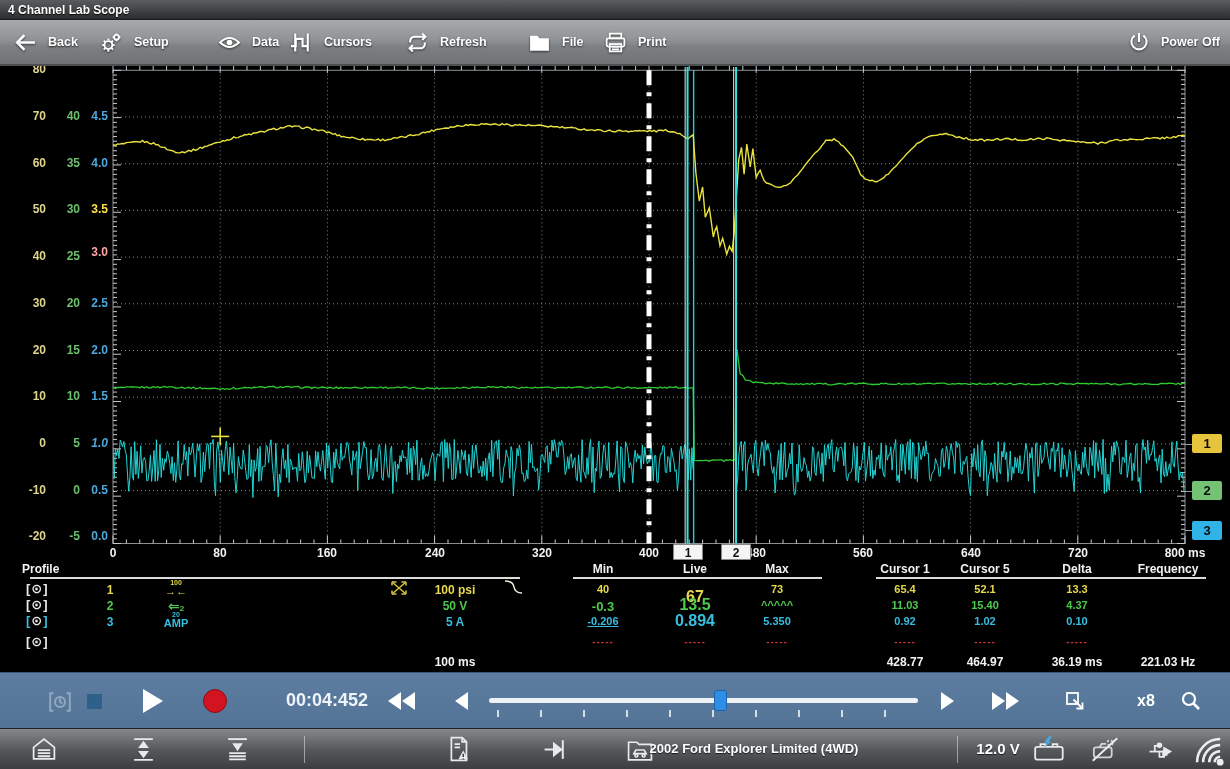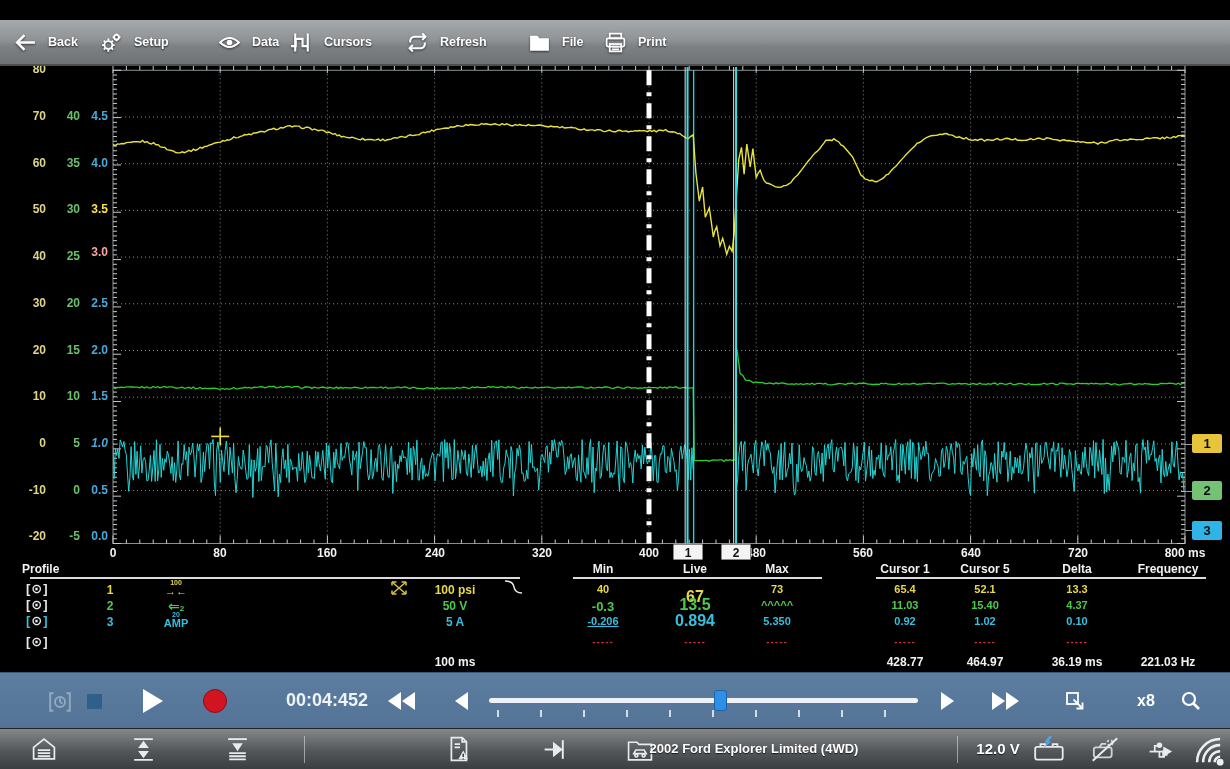--- a/index.html
+++ b/index.html
@@ -44,20 +44,23 @@
   
   .statusbar{position:absolute;left:0;top:728px;width:1230px;height:41px;background:linear-gradient(180deg,#85888b,#54575a 55%,#3b3e41);border-top:1px solid #222;box-sizing:border-box;}
   .sb{position:absolute;cursor:pointer;}
   .sbdiv{position:absolute;top:7px;width:1px;height:27px;background:rgba(225,228,231,.55);}
   .sbtext{position:absolute;color:#fff;font-weight:bold;white-space:nowrap;text-shadow:0 1px 1px rgba(0,0,0,.7);}
 </style>
 </head>
 <body>
 
 <div class="app">
+  <div class="titlebar">
+    <span>4 Channel Lab Scope</span>
+  </div>
 
   <div class="toolbar" id="toolbar">
       <div class="tb-item" style="left: 14px;">
         <svg width="23" height="23" viewBox="0 0 22 22">
           <g stroke="#fff" stroke-width="2.4" fill="none">
             <path d="M20 11H3"></path>
             <path d="M10 4l-7 7 7 7"></path>
           </g>
         </svg>
         <span class="tb-label">Back</span>
@@ -109,20 +112,29 @@
       <div class="tb-item" style="left: 604px;">
         <svg width="23" height="23" viewBox="0 0 22 22">
           <g stroke="#fff" stroke-width="1.7" fill="none">
             <rect x="5.5" y="2.5" width="11" height="4.5"></rect>
             <rect x="2.5" y="7" width="17" height="8" rx="1.5"></rect>
             <rect x="5.5" y="12.5" width="11" height="7"></rect>
             <path d="M7.5 15h7M7.5 17.5h7"></path>
           </g>
         </svg>
         <span class="tb-label">Print</span>
+      </div>
+      <div class="tb-item" style="right: 10px;">
+        <svg width="22" height="22" viewBox="0 0 22 22">
+          <g stroke="#fff" stroke-width="2.1" fill="none">
+            <path d="M11 2v9"></path>
+            <path d="M6.6 4.6a7.6 7.6 0 1 0 8.8 0"></path>
+          </g>
+        </svg>
+        <span class="tb-label">Power Off</span>
       </div>
     </div>
 
   <div class="scope" id="scope">
     <svg id="plot" width="1230" height="479">
         <clipPath id="pc">
           <rect x="113" y="4.3" width="1072" height="473.2"></rect>
         </clipPath>
         <g stroke="#9aa0a4" stroke-width="1" stroke-dasharray="1 3" opacity="0.85">
           <line x1="113" y1="51" x2="1185" y2="51"></line>

